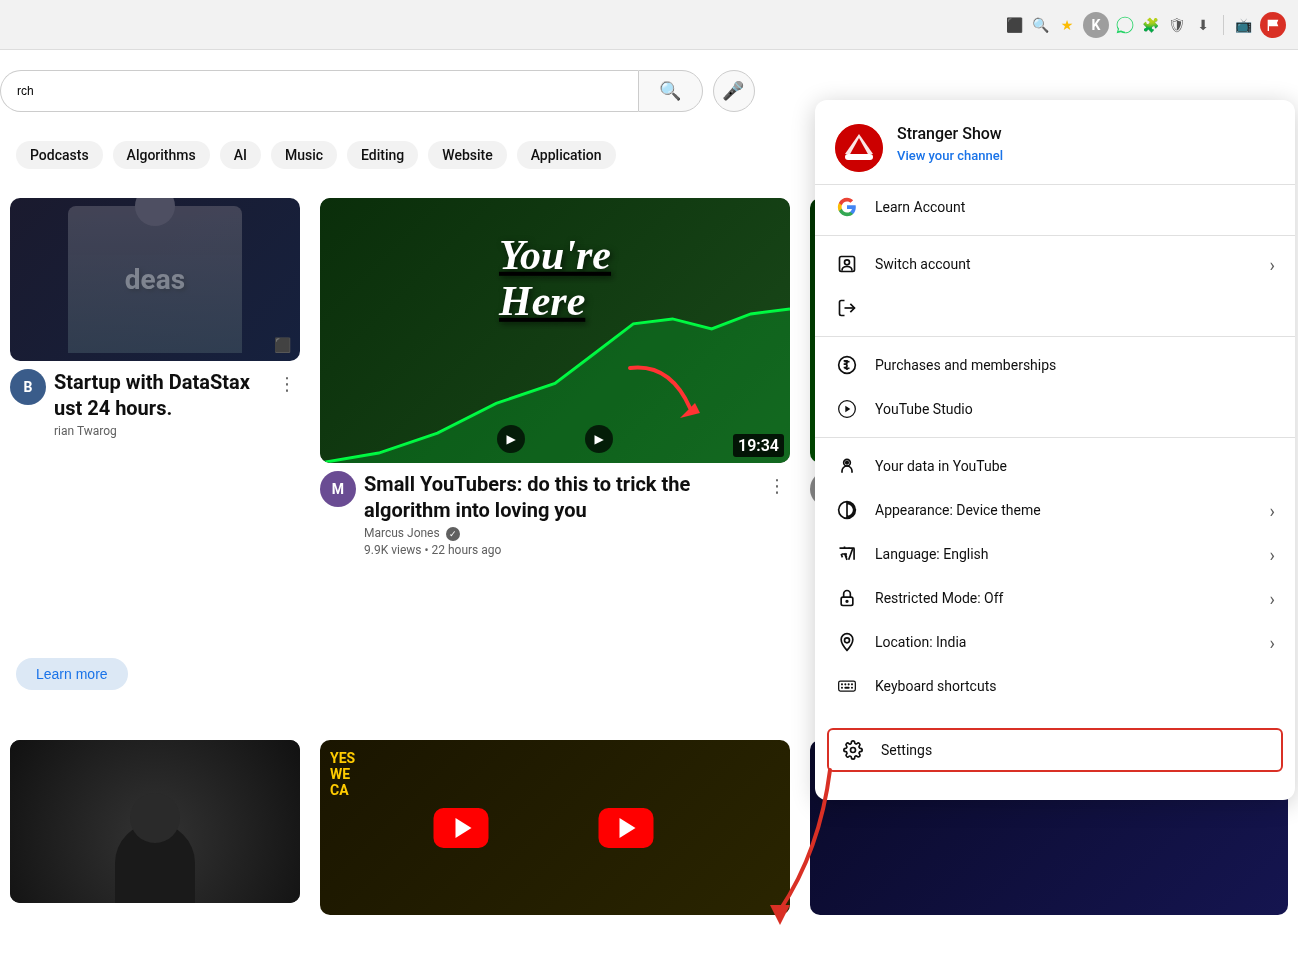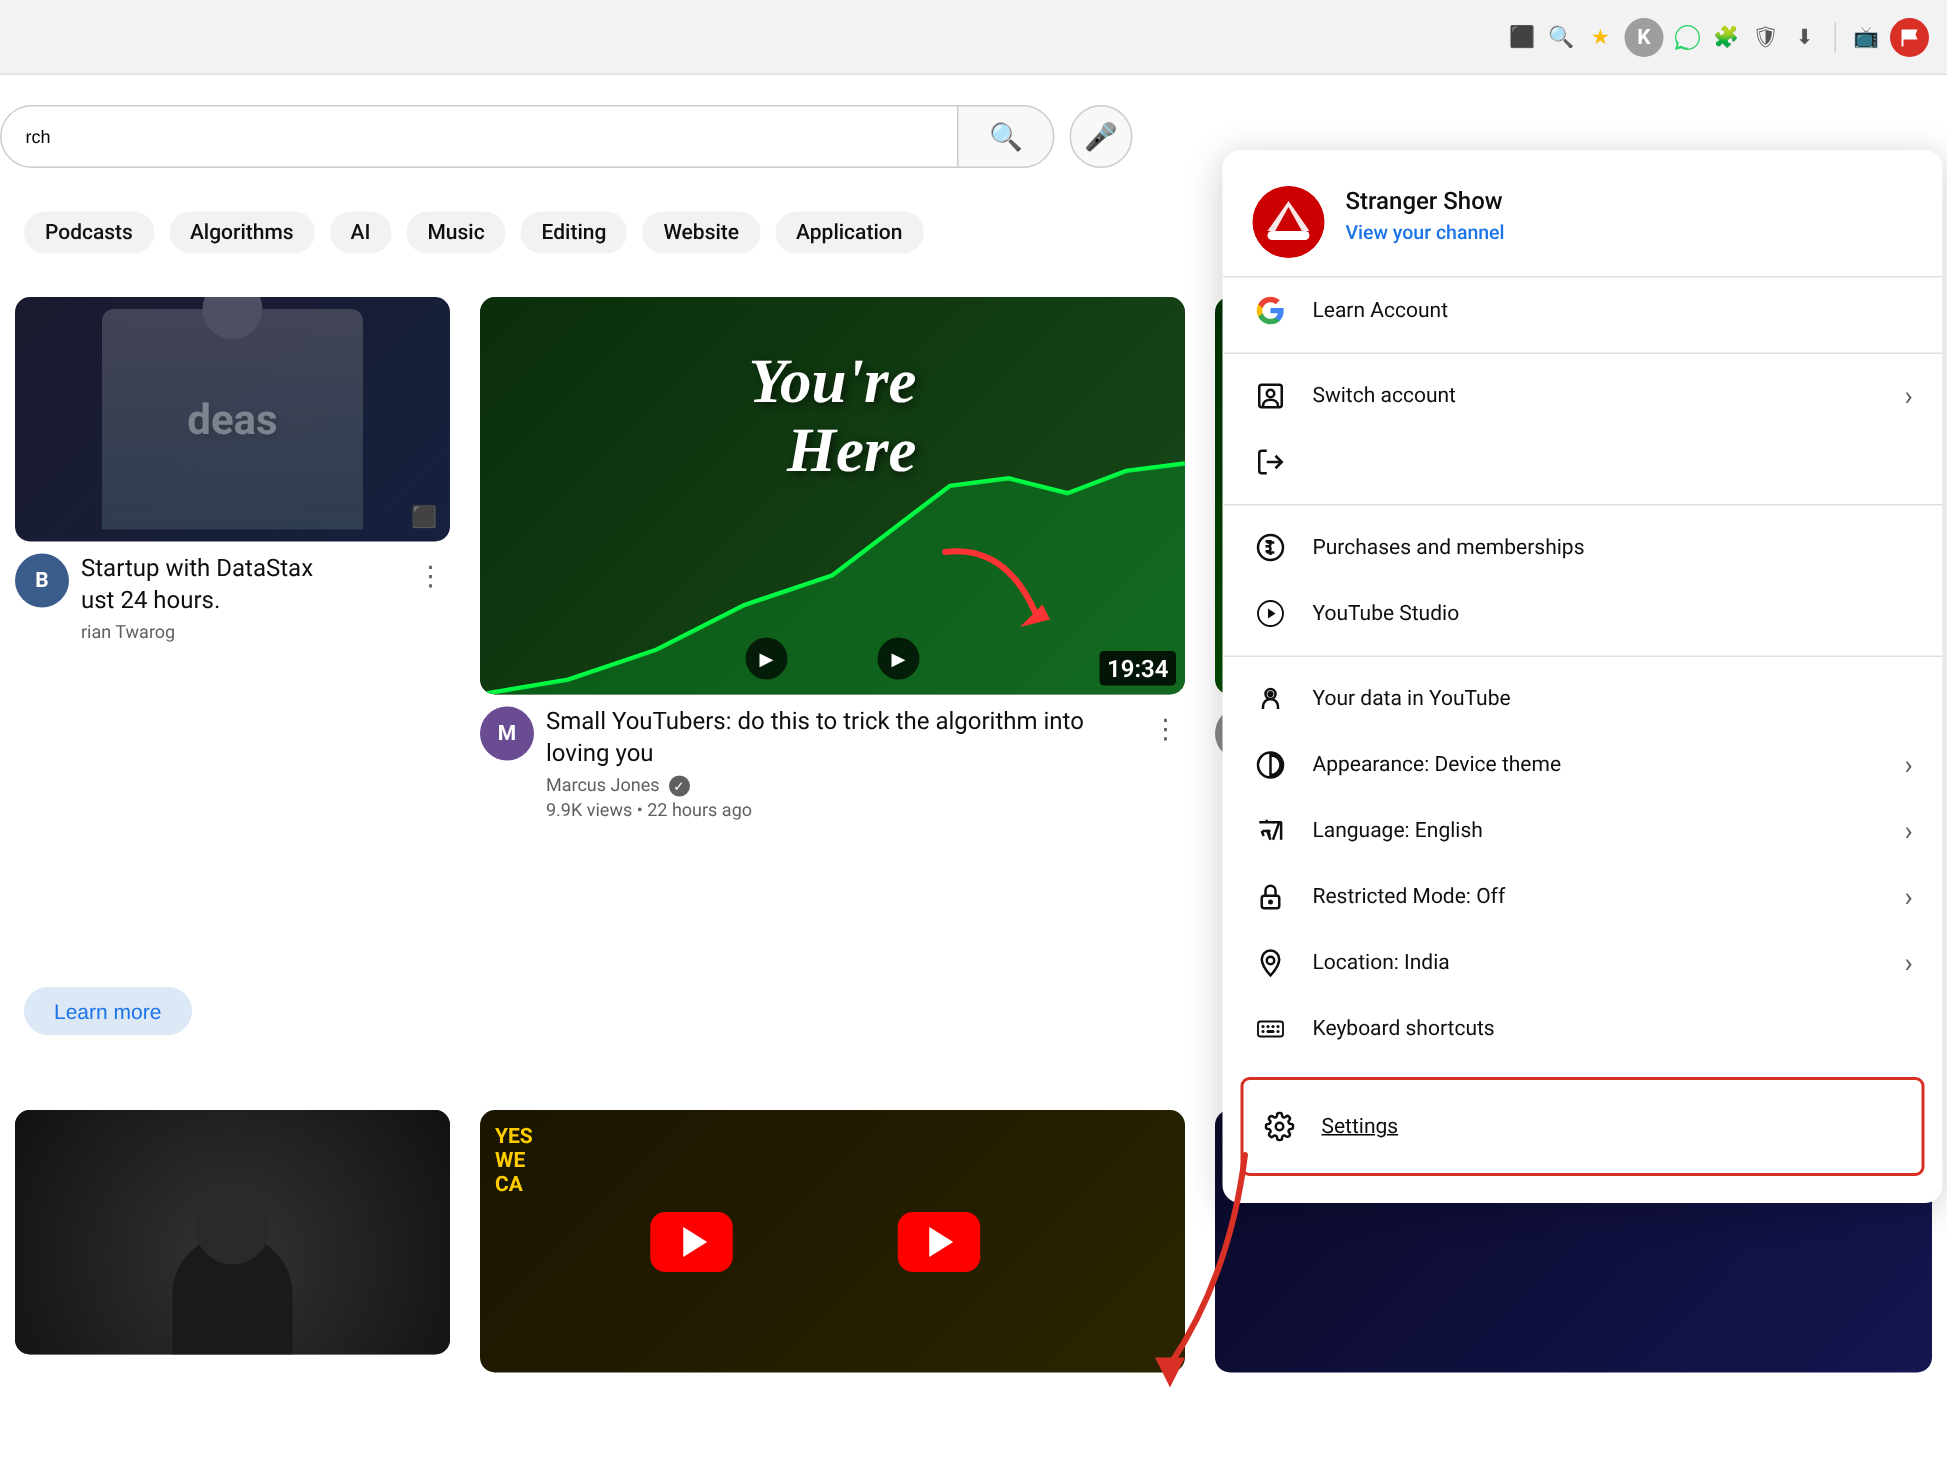--- a/index.html
+++ b/index.html
@@ -168,22 +168,22 @@
       flex-shrink: 0;
       display: flex;
       align-items: center;
       justify-content: center;
       font-size: 14px;
       color: white;
       font-weight: bold;
     }
     .video-meta { flex: 1; }
     .video-title {
-      font-size: 16px;
-      font-weight: 400;
+      font-size: 20px;
+      font-weight: 700;
       line-height: 1.3;
       color: #0f0f0f;
       max-height: 2.6em;
       overflow: hidden;
     }
     .video-channel {
       font-size: 12px;
       color: #606060;
       margin-top: 3px;
     }
@@ -297,23 +297,22 @@
     .menu-divider {
       height: 1px;
       background: #e0e0e0;
       margin: 6px 0;
     }
 
     
     .menu-item-settings {
       border: 2px solid #d93025;
       border-radius: 6px;
-      margin: 10px 12px;
-      padding: 19px 12px;
-      text-decoration: underline;
+      margin: 20px 12px;
+      padding: 8px 12px;
     }
 
     
     .chrome-top {
       position: absolute;
       top: 0;
       right: 0;
       height: 50px;
       display: flex;
       align-items: center;
@@ -415,21 +414,21 @@
 
     <div class="video-card" style="width:490px;">
       <div class="thumb-bg thumb-bg-2" style="cursor:pointer;height:265px;padding-top:0;">
         <div style="position:relative;width:100%;height:265px;background:linear-gradient(135deg,#0a2e0a,#1a4a1a);border-radius:10px;overflow:hidden;">
 
           <svg style="position:absolute;bottom:0;left:0;width:100%;height:60%;" viewBox="0 0 480 160" preserveAspectRatio="none">
             <polyline points="0,160 60,150 120,130 180,100 240,80 280,50 320,20 360,15 400,25 440,10 480,5" fill="none" stroke="#00ff44" stroke-width="3"></polyline>
             <polygon points="0,160 60,150 120,130 180,100 240,80 280,50 320,20 360,15 400,25 440,10 480,5 480,160" fill="rgba(0,200,50,0.25)"></polygon>
           </svg>
 
-          <div style="position:absolute;top:30%;left:50%;transform:translate(-50%,-50%);text-align:right;">
+          <div style="position:absolute;top:30%;left:50%;transform:translate(-50%,-50%);text-align:left;text-decoration:underline;">
             <div style="font-family:Georgia,serif;font-size:42px;font-style:italic;color:white;font-weight:bold;text-shadow:2px 2px 6px rgba(0,0,0,0.6);line-height:1.1;">You're<br>Here</div>
           </div>
 
           <svg style="position:absolute;bottom:35px;right:80px;width:100px;height:70px;" viewBox="0 0 100 70">
             <path d="M20,10 Q60,5 80,50" stroke="#ff3333" stroke-width="4" fill="none" stroke-linecap="round"></path>
             <polygon points="70,60 85,45 90,55" fill="#ff3333"></polygon>
           </svg>
 
           <div style="position:absolute;bottom:10px;display:flex;gap:60px;width:100%;justify-content:center;">
             <div class="play-btn-small">▶</div>

